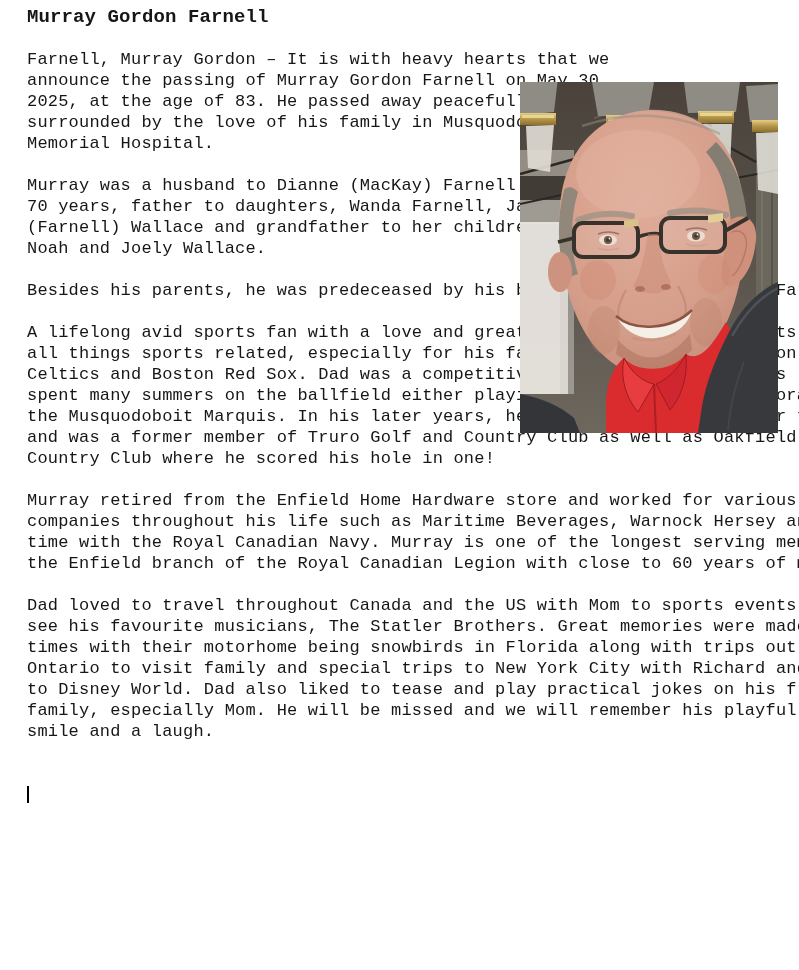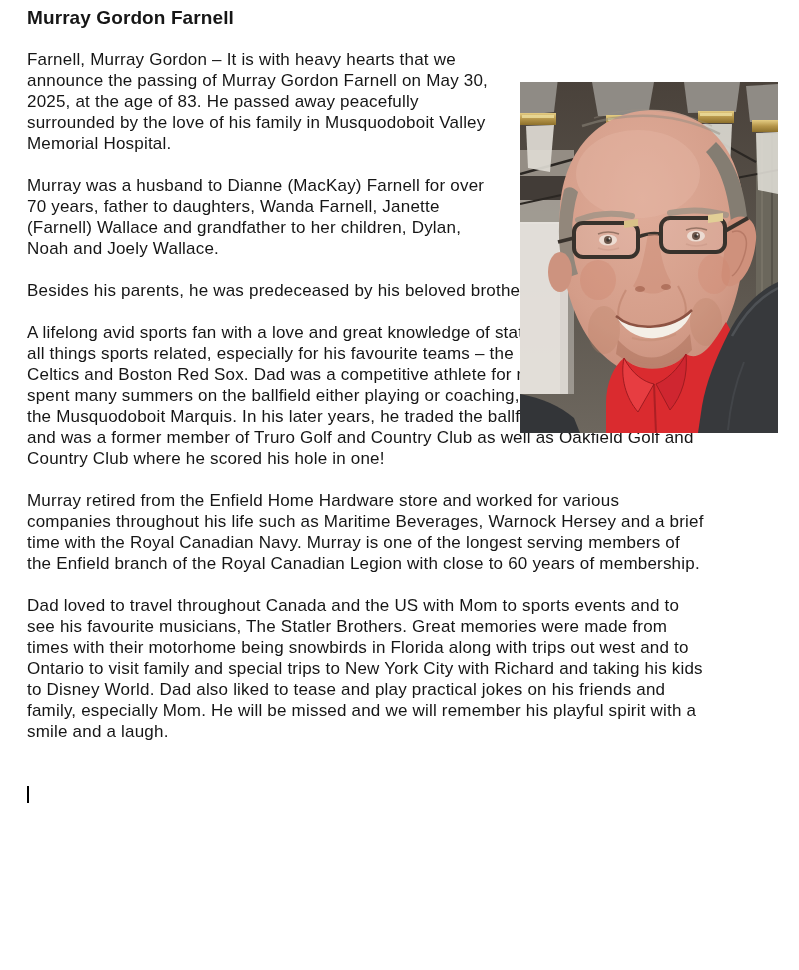--- a/index.html
+++ b/index.html
@@ -2,21 +2,21 @@
 <html><head>
 <meta charset="utf-8">
 <style>
   html,body { margin:0; padding:0; background:#ffffff; }
   .page {
     position:relative;
     width:799px; height:878px;
     background:#ffffff;
     box-sizing:border-box;
     padding:7px 18px 0 27px;
-    font-family:Liberation Sans, sans-serif;
+    font-family:Liberation Mono, monospace;
     font-size:17px;
     line-height:21px;
     color:#161616;
     overflow:hidden;
   }
   .title {
     font-size:19px;
     line-height:21px;
     font-weight:bold;
     margin:0 0 21px 0;

